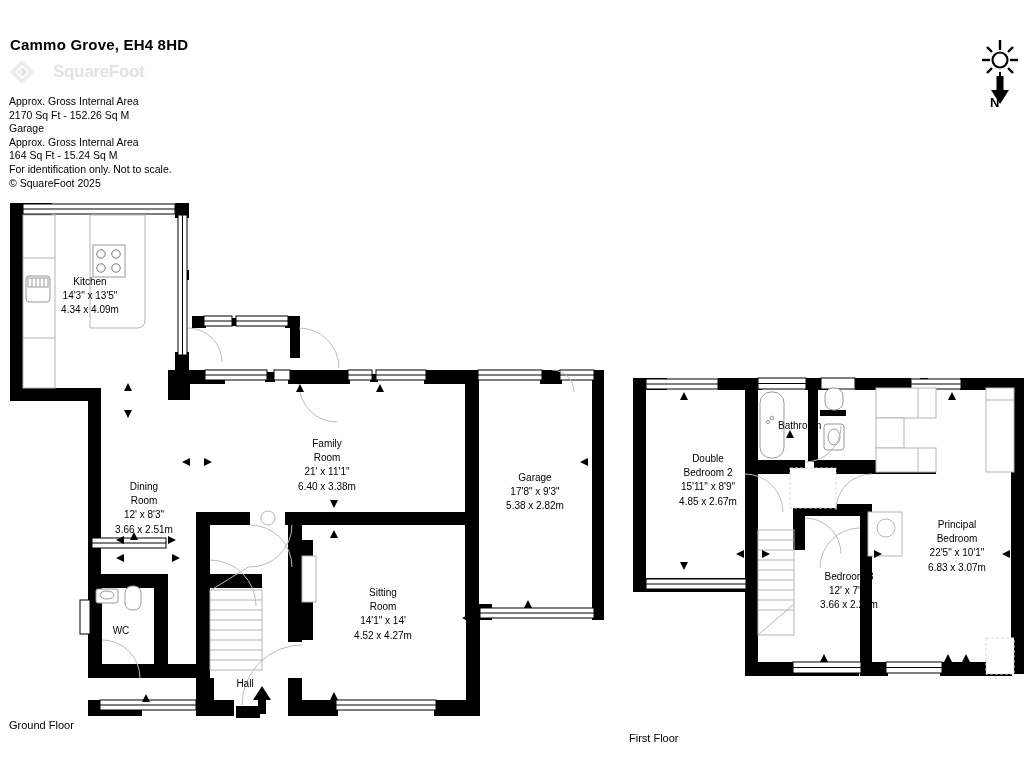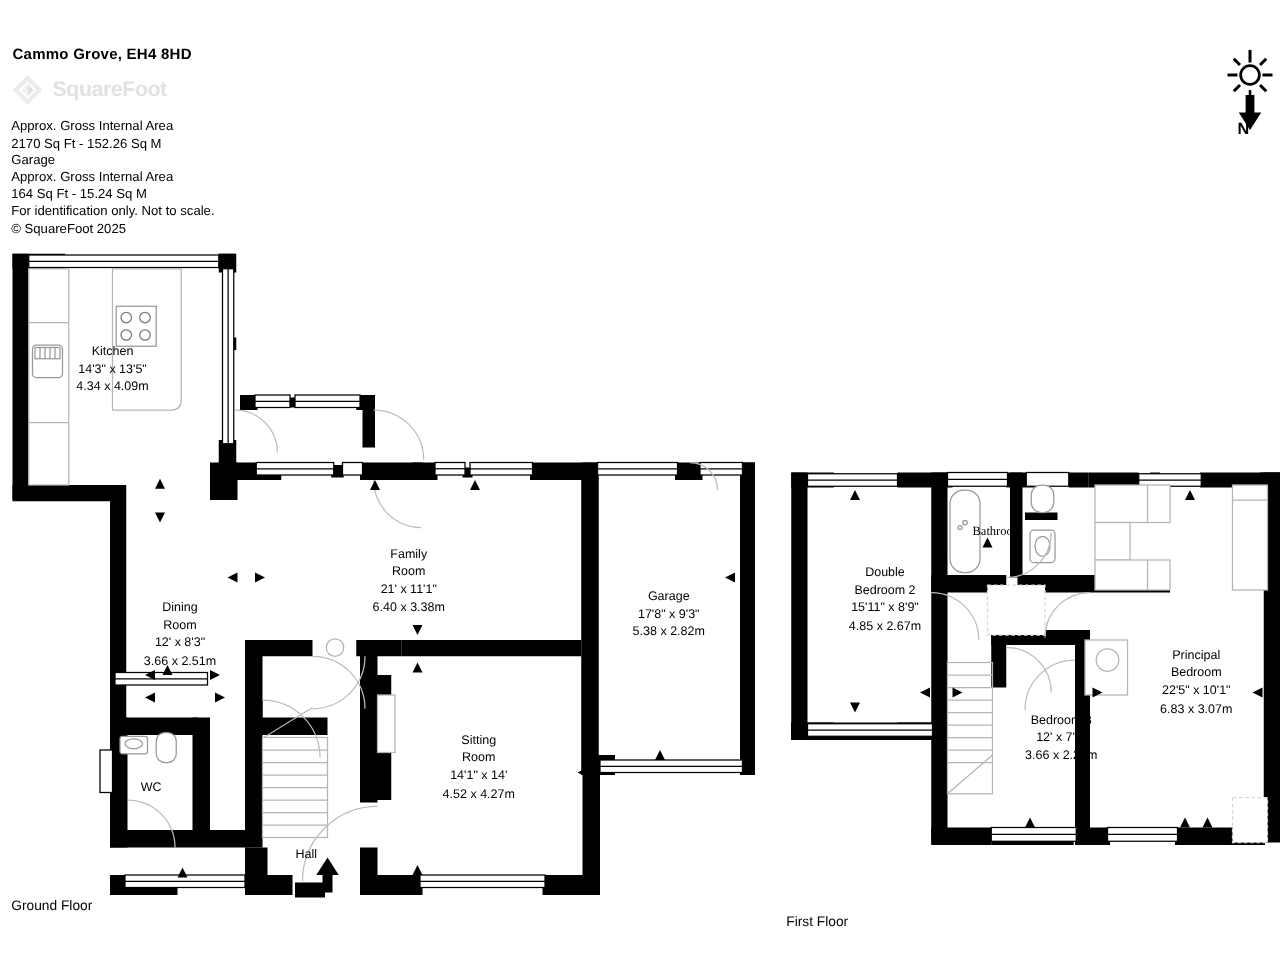--- a/index.html
+++ b/index.html
@@ -4,22 +4,22 @@
 <title>Floor Plan</title>
 <style>
   html,body{margin:0;padding:0;background:#ffffff;}
   body{width:1024px;height:768px;position:relative;overflow:hidden;
        font-family:"Liberation Sans","DejaVu Sans",sans-serif;color:#000;}
   #root{position:absolute;inset:0;}
 
   .abs{position:absolute;}
 
   
-  #title{left:10px;top:36px;font-size:12px;font-weight:bold;letter-spacing:.2px;}
-  #logo-wrap{left:8px;top:58px;display:flex;align-items:center;gap:6px;}
+  #title{left:10px;top:36px;font-size:15px;font-weight:bold;letter-spacing:.2px;}
+  #logo-wrap{left:8px;top:58px;display:flex;align-items:center;gap:17px;}
   #logo-mark{width:28px;height:28px;}
   #logo-text{font-size:17px;font-weight:bold;color:#e2e2e2;letter-spacing:-.3px;}
   #areas{left:9px;top:95px;font-size:10.5px;line-height:13.6px;white-space:pre-line;}
 
   
   #compass{left:978px;top:38px;width:44px;height:80px;}
   #compass-n{position:absolute;left:990px;top:95px;font-size:13px;font-weight:bold;}
 
   
   .floor-caption{font-size:11px;}
@@ -401,15 +401,15 @@
 Bedroom 2
 15'11" x 8'9"
 4.85 x 2.67m</div>
   <div class="abs room-label" style="left:898px;top:518px;width:118px;">Principal
 Bedroom
 22'5" x 10'1"
 6.83 x 3.07m</div>
   <div class="abs room-label" style="left:790px;top:570px;width:118px;">Bedroom 3
 12' x 7'6"
 3.66 x 2.29m</div>
-  <div class="abs room-label" style="left:778px;top:419px;width:70px;text-align:left;font-family:Liberation Serif, serif;">Bathroom</div>
+  <div class="abs room-label" style="left:778px;top:419px;width:70px;text-align:left;">Bathroom</div>
 
 </div>
 
 </body></html>

